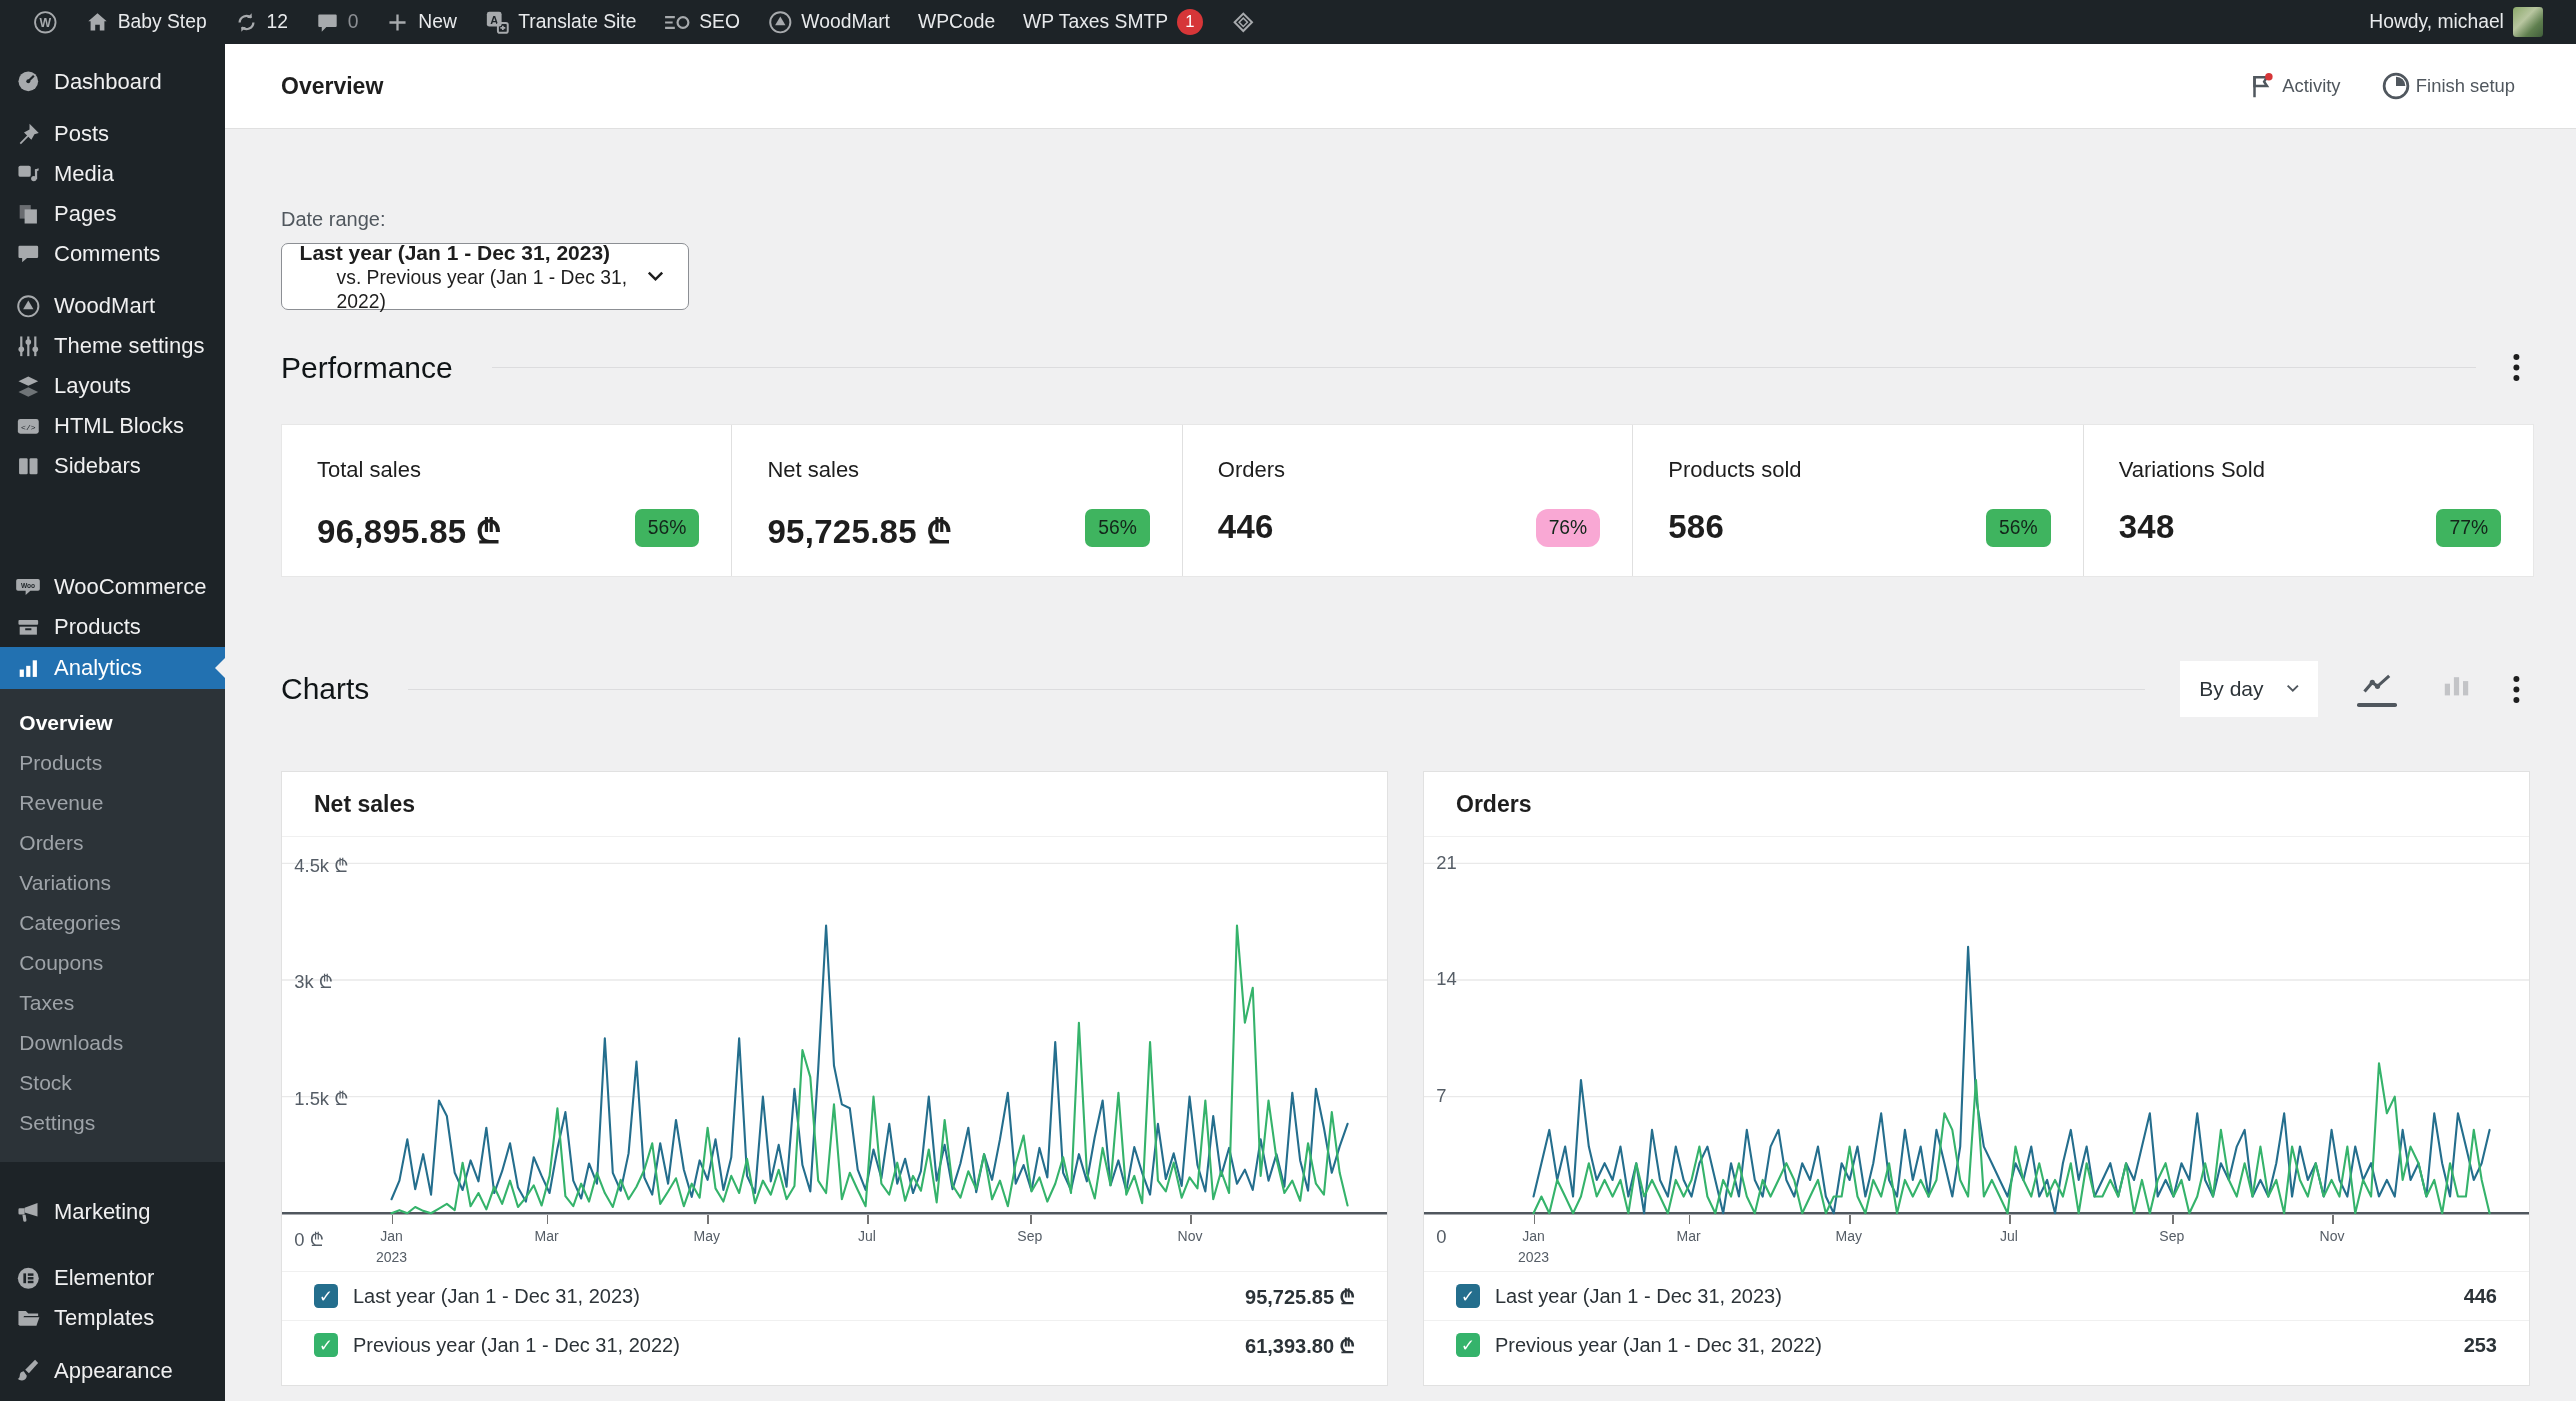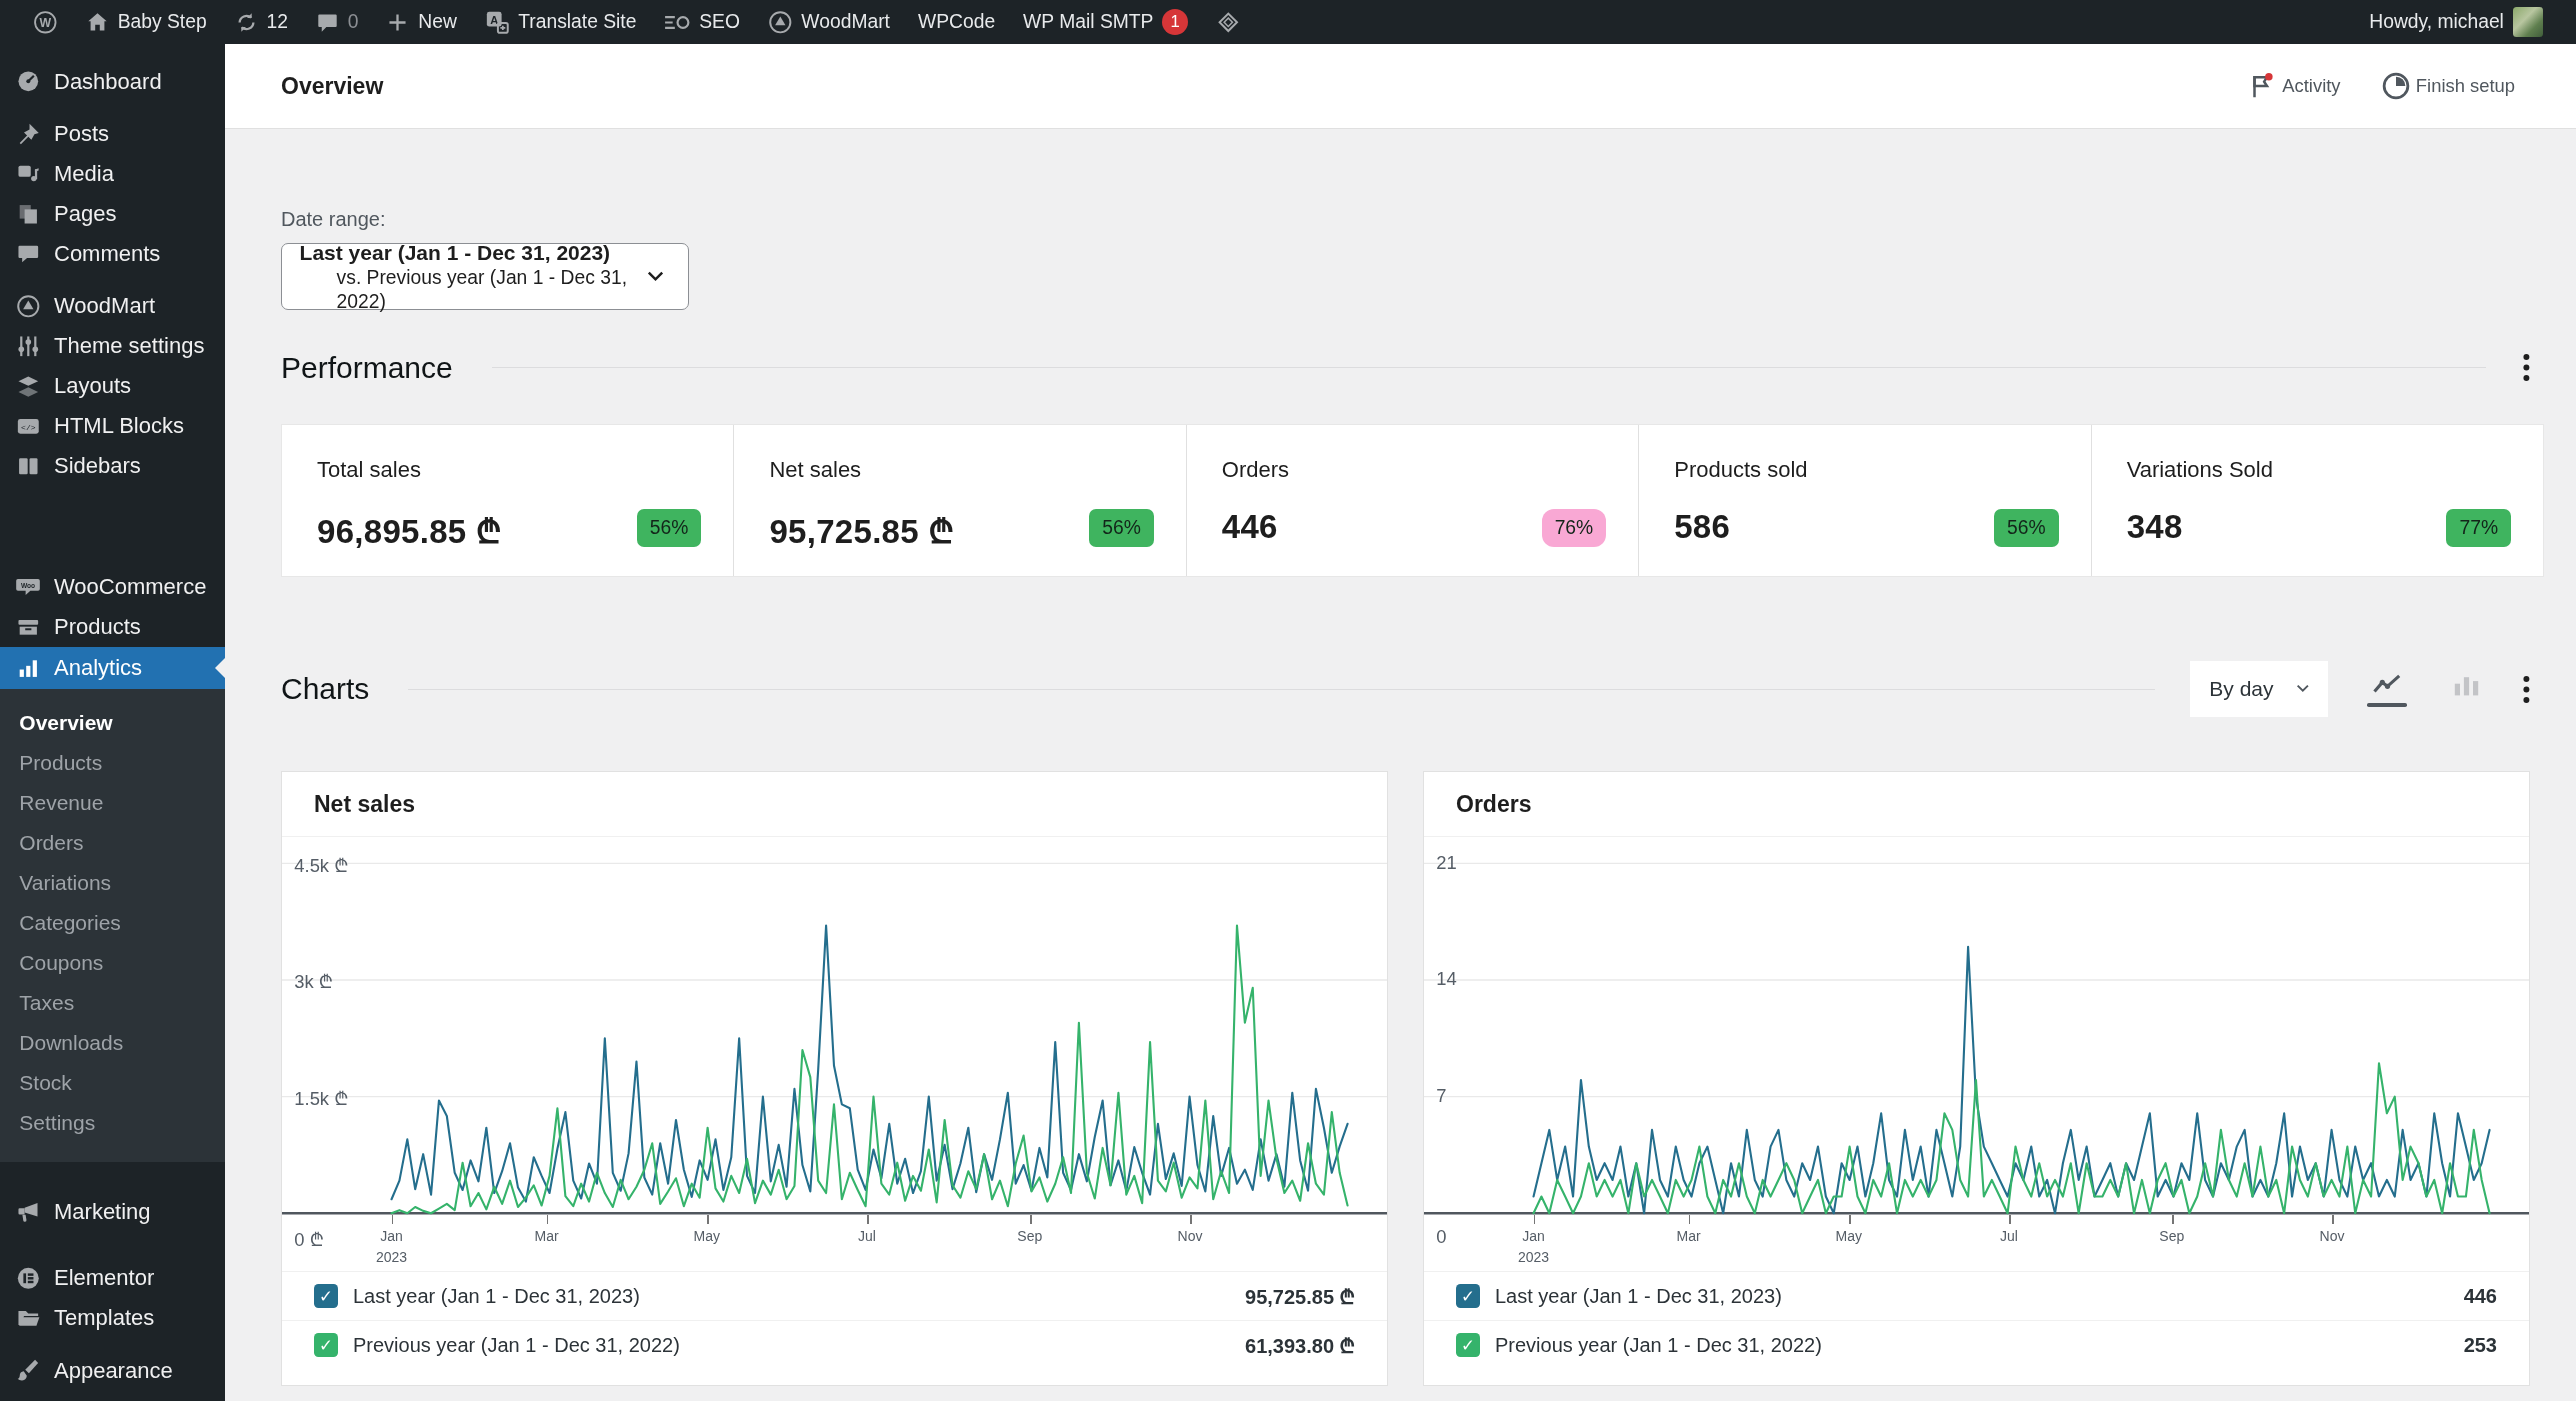--- a/index.html
+++ b/index.html
@@ -41,21 +41,21 @@
   
   .content-header { height:85px; background:#fff; border-bottom:0.9px solid #e0e0e0;
     display:flex; align-items:center; padding:0 61px 0 56px; }
   .page-title { font-size:23px; font-weight:600; color:#1e1e1e; }
   .header-actions { margin-left:auto; display:flex; gap:40px; }
   .header-action { display:flex; flex-direction:row; align-items:center; gap:5.3px; cursor:pointer;
     color:#50575e; font-size:18.4px; }
   .header-action svg { display:block; }
 
   
-  .page-body { padding:0 32px 0 56px; }
+  .page-body { padding:0 42px 0 56px; }
 
   .date-range-label { margin-top:79px; font-size:20px; color:#50575e; }
   .date-range-select { margin-top:12.3px; width:408px; height:67px; background:#fff;
     border:1.8px solid #8c8f94; border-radius:7px; display:flex; align-items:center;
     padding:0 21px 0 17.6px; cursor:pointer; }
   .drs-text { flex:1; line-height:1.25; }
   .drs-primary { font-size:21px; font-weight:bold; color:#1e1e1e; }
   .drs-secondary { font-size:19.3px; color:#1e1e1e;margin-left:37px; }
 
   .section-title-row { display:flex; align-items:center; }
@@ -177,21 +177,21 @@
           <circle cx="10" cy="10" r="8.2" fill="none" stroke="#a7aaad" stroke-width="1.6"></circle>
           <path d="M10 5.2l4.2 7.3H5.8z" fill="#a7aaad"></path>
         </svg>
     </span>
     <span>WoodMart</span>
   </div>
   <div class="ab-item">
     <span>WPCode</span>
   </div>
   <div class="ab-item">
-    <span>WP Mail SMTP</span>
+    <span>WP Taxes SMTP</span>
     <span class="ab-badge-red">1</span>
   </div>
   <div class="ab-item">
     <span class="ab-icon">
       <svg width="24.6" height="24.6" viewBox="0 0 20 20">
           <rect x="5" y="5" width="10" height="10" transform="rotate(45 10 10)" fill="none" stroke="#a7aaad" stroke-width="1.6"></rect>
           <rect x="7.6" y="7.6" width="4.8" height="4.8" transform="rotate(45 10 10)" fill="none" stroke="#a7aaad" stroke-width="1.2"></rect>
         </svg>
     </span>
   </div>

